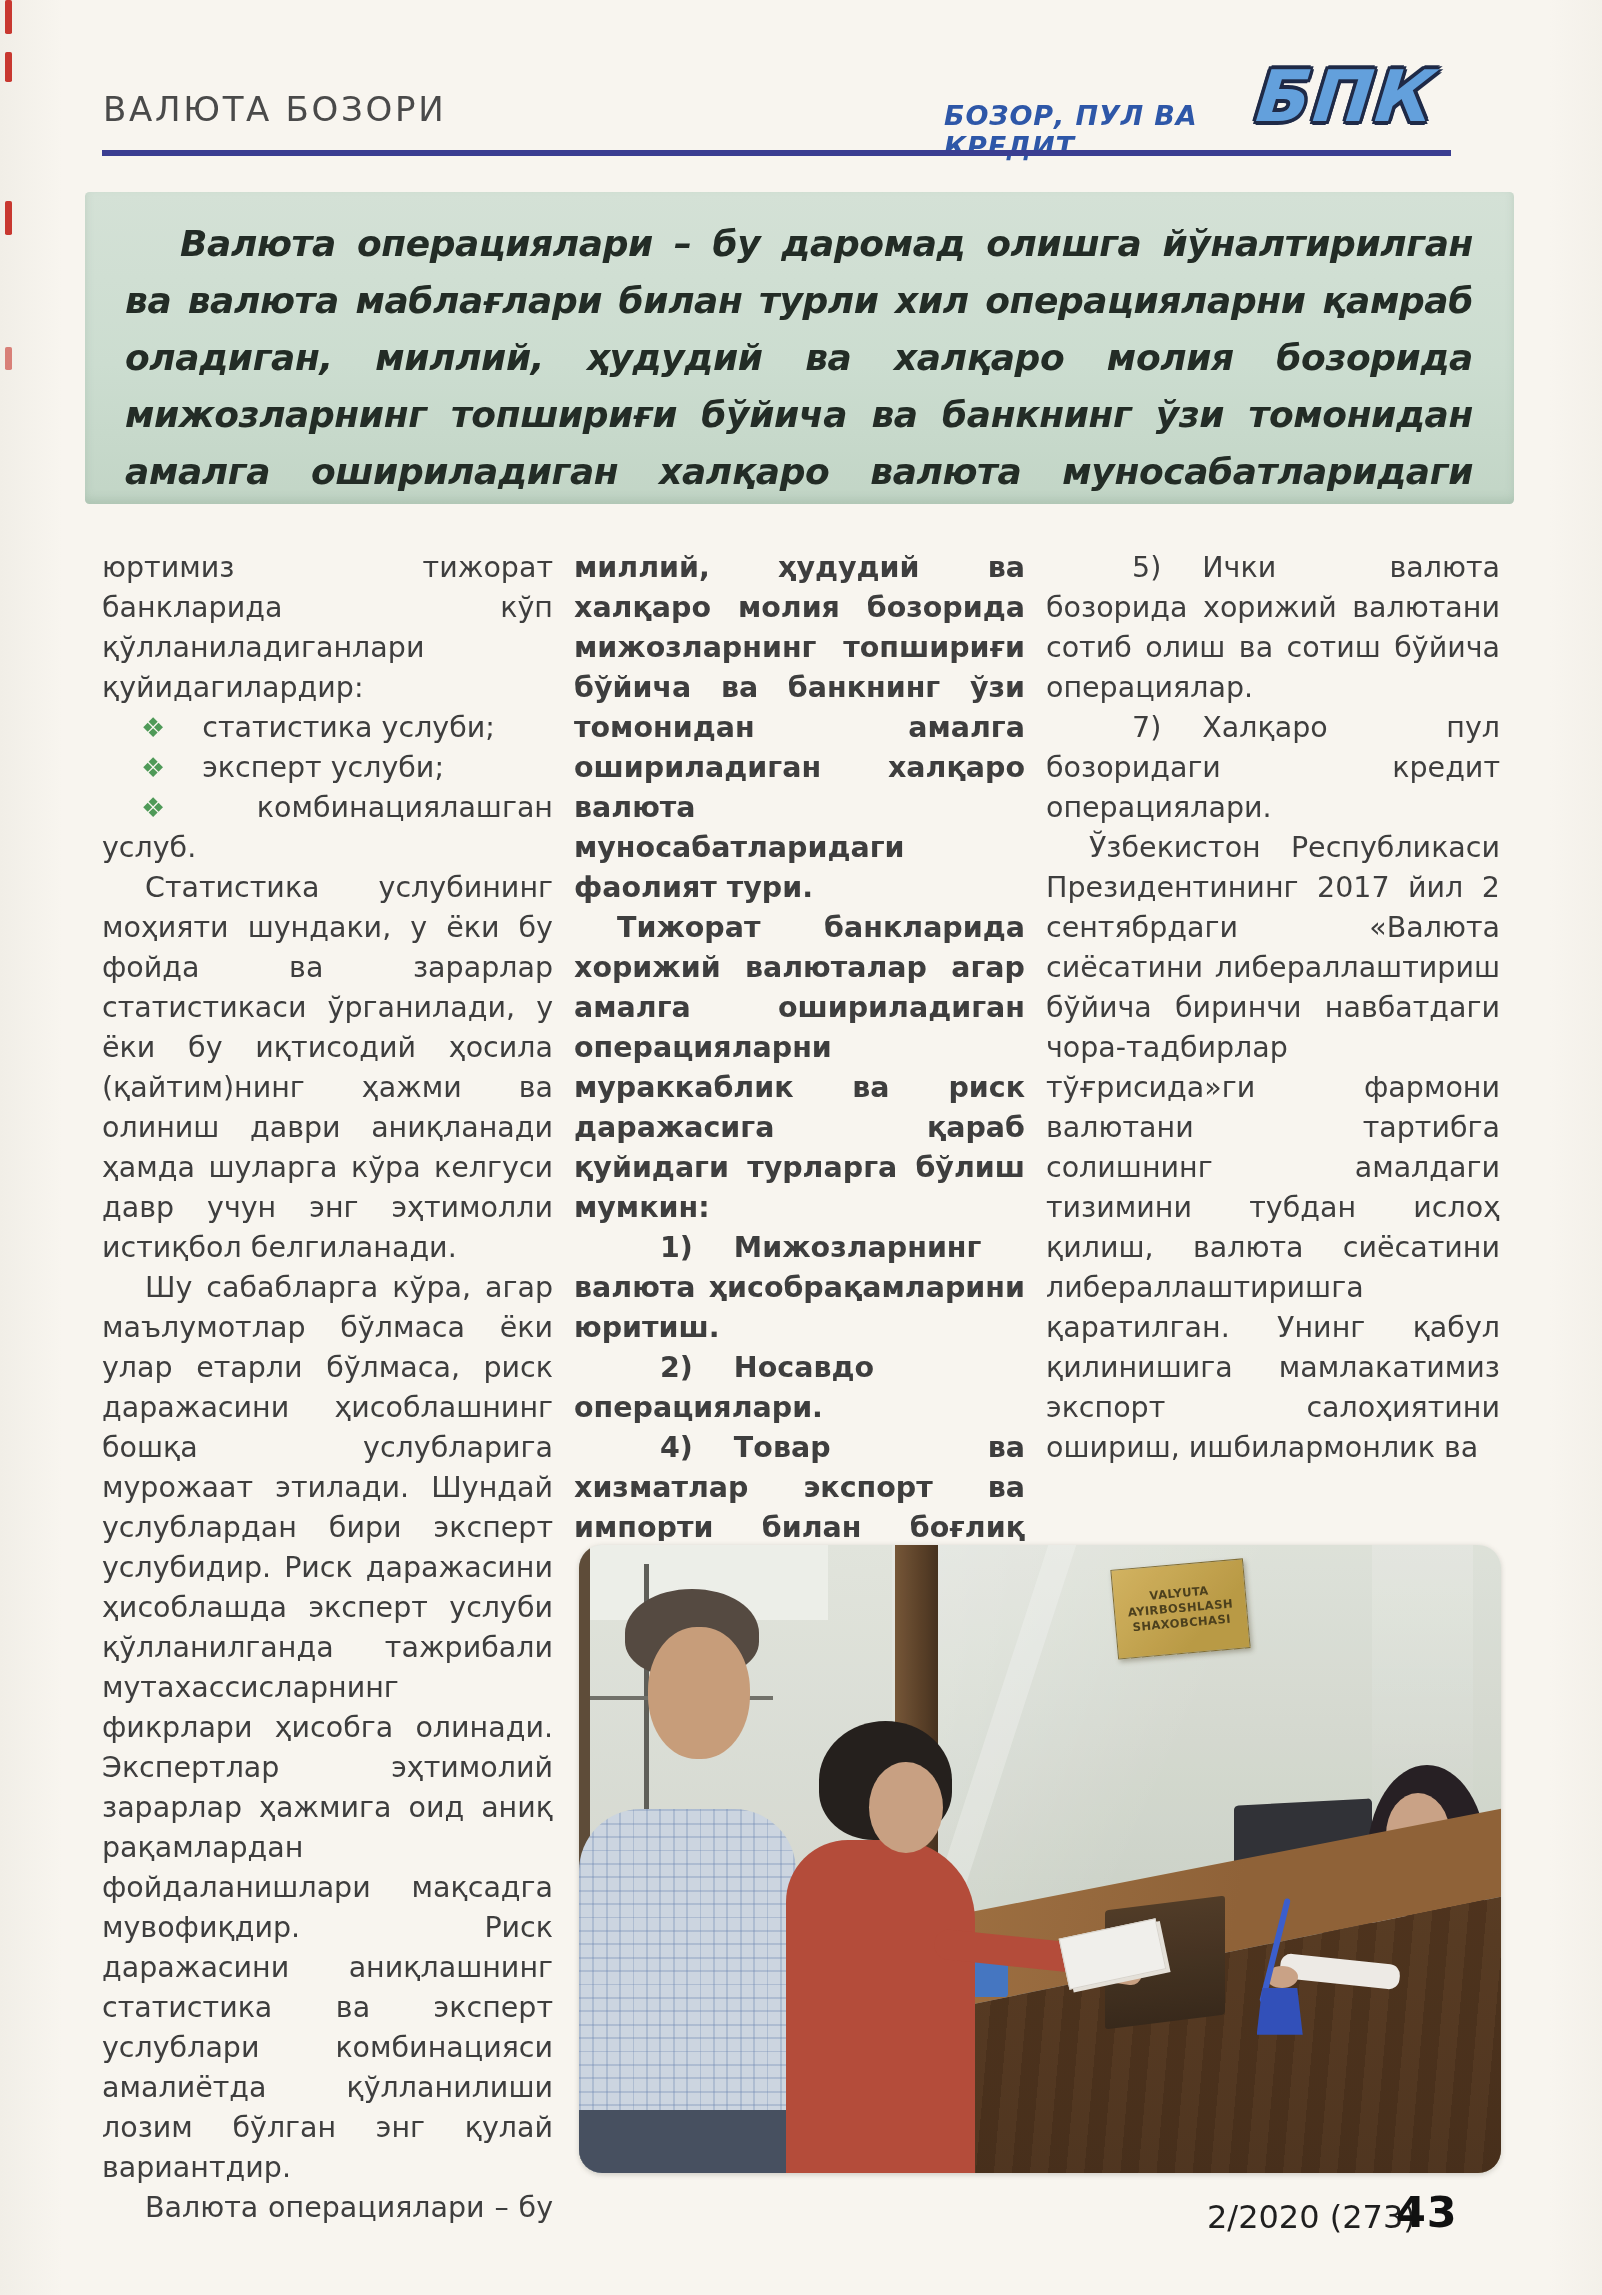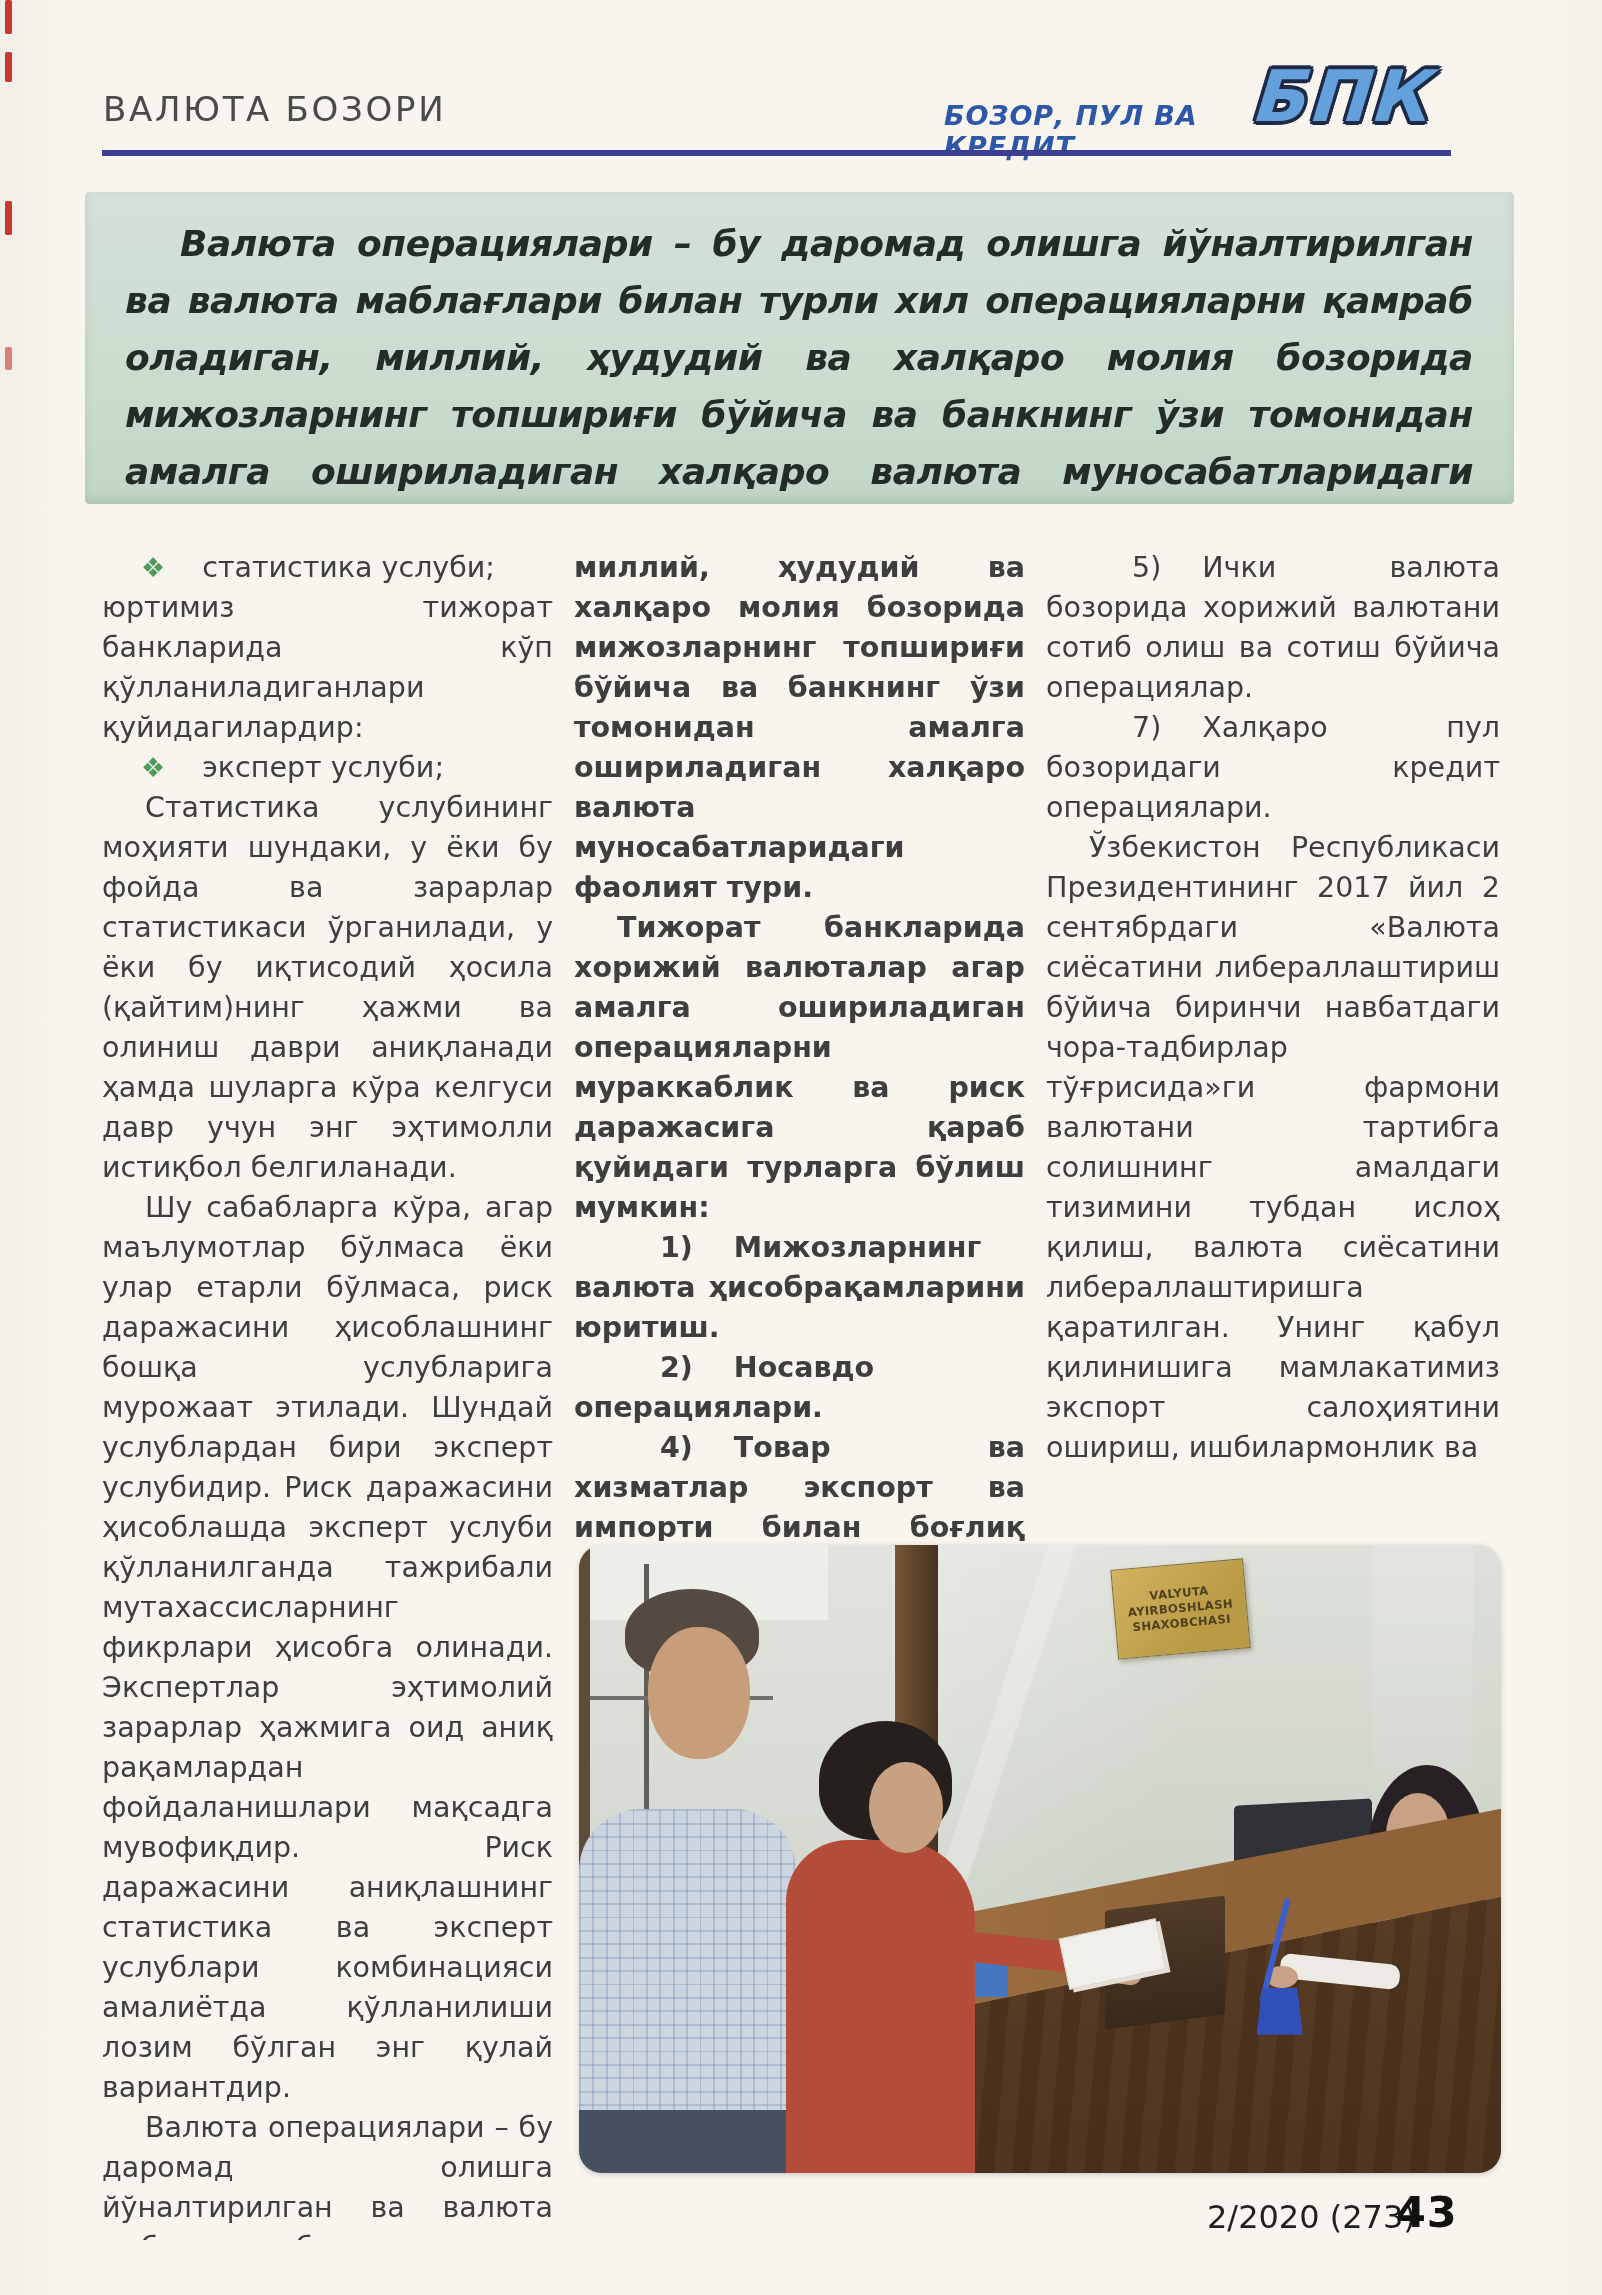--- a/index.html
+++ b/index.html
@@ -103,23 +103,24 @@
   <div class="hdr-title">ВАЛЮТА БОЗОРИ</div>
   <div class="hdr-kicker">БОЗОР, ПУЛ ВА КРЕДИТ</div>
   <div class="hdr-logo">БПК</div>
   <div class="hdr-rule"></div>
 
   <div class="lead-box">
     <p class="lead-text">Валюта операциялари – бу даромад олишга йўналтирилган ва валюта маблағлари билан турли хил операцияларни қамраб оладиган, миллий, ҳудудий ва халқаро молия бозорида мижозларнинг топшириғи бўйича ва банкнинг ўзи томонидан амалга ошириладиган халқаро валюта муносабатларидаги фаолият тури.</p>
   </div>
 
   <div class="col col1">
+      <p class="para pcont">юртимиз тижорат банкларида кўп қўлланиладиганлари қуйидагилардир:</p>
       <p class="para bullet"><span class="bullet-icon">❖</span>статистика услуби;</p>
-      <p class="para pcont">юртимиз тижорат банкларида кўп қўлланиладиганлари қуйидагилардир:</p>
       <p class="para bullet"><span class="bullet-icon">❖</span>эксперт услуби;</p>
+      <p class="para bullet"><span class="bullet-icon">❖</span>комбинациялашган услуб.</p>
       <p class="para p">Статистика услубининг моҳияти шундаки, у ёки бу фойда ва зарарлар статистикаси ўрганилади, у ёки бу иқтисодий ҳосила (қайтим)нинг ҳажми ва олиниш даври аниқланади ҳамда шуларга кўра келгуси давр учун энг эҳтимолли истиқбол белгиланади.</p>
       <p class="para p">Шу сабабларга кўра, агар маълумотлар бўлмаса ёки улар етарли бўлмаса, риск даражасини ҳисоблашнинг бошқа услубларига мурожаат этилади. Шундай услублардан бири эксперт услубидир. Риск даражасини ҳисоблашда эксперт услуби қўлланилганда тажрибали мутахассисларнинг фикрлари ҳисобга олинади. Экспертлар эҳтимолий зарарлар ҳажмига оид аниқ рақамлардан фойдаланишлари мақсадга мувофиқдир. Риск даражасини аниқлашнинг статистика ва эксперт услублари комбинацияси амалиётда қўлланилиши лозим бўлган энг қулай вариантдир.</p>
       <p class="para p">Валюта операциялари – бу даромад олишга йўналтирилган ва валюта маблағлари билан турли хил операцияларни қамраб оладиган,</p>
     </div>
   <div class="col col2">
       <p class="para pcont">миллий, ҳудудий ва халқаро молия бозорида мижозларнинг топшириғи бўйича ва банкнинг ўзи томонидан амалга ошириладиган халқаро валюта муносабатларидаги фаолият тури.</p>
       <p class="para p">Тижорат банкларида хорижий валюталар агар амалга ошириладиган операцияларни мураккаблик ва риск даражасига қараб қуйидаги турларга бўлиш мумкин:</p>
       <p class="para num"><span class="pnum">1)</span>Мижозларнинг валюта ҳисобрақамларини юритиш.</p>
       <p class="para num"><span class="pnum">2)</span>Носавдо операциялари.</p>
       <p class="para num"><span class="pnum">4)</span>Товар ва хизматлар экспорт ва импорти билан боғлиқ халқаро ҳисоб-китоб бўйича операциялар.</p>

